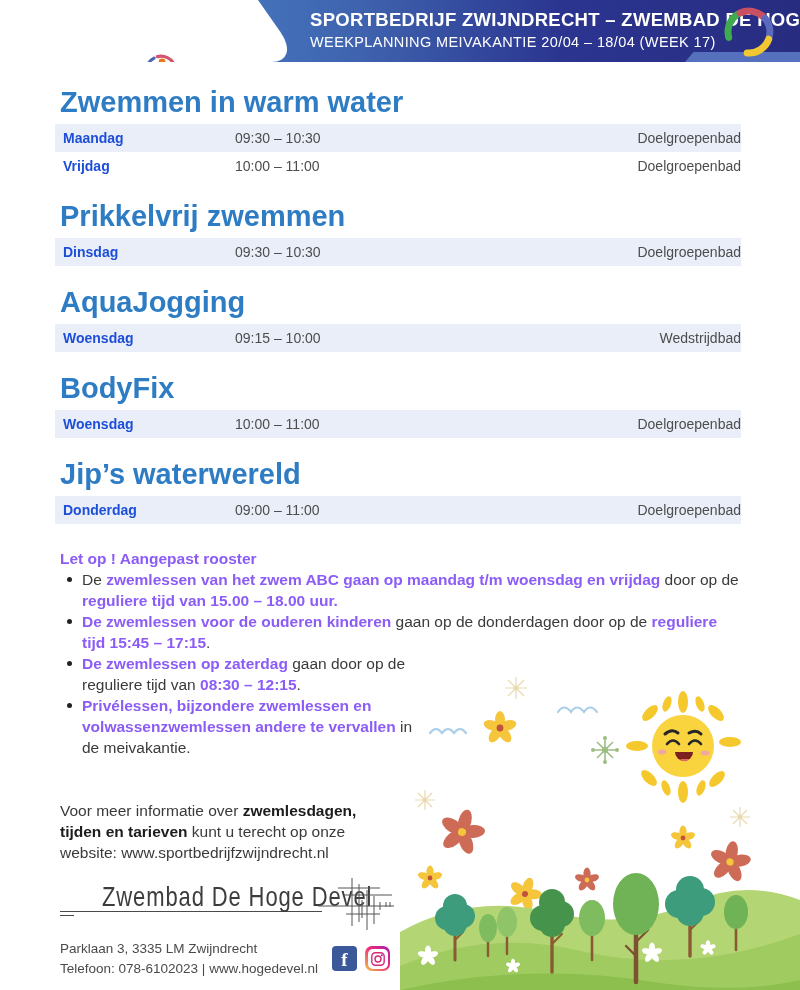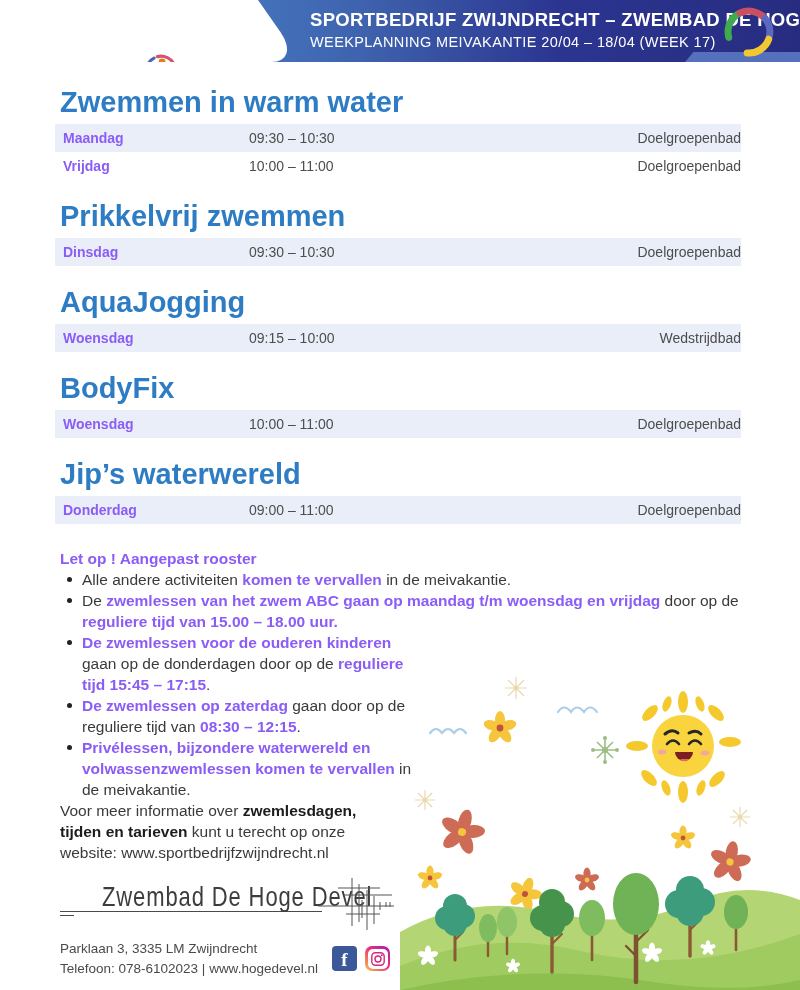--- a/index.html
+++ b/index.html
@@ -31,21 +31,21 @@
   .titles { position:absolute; left:310px; width:378px; top:9px; text-align:center; color:#fff; }
   .title  { font-size:18.5px; font-weight:800; letter-spacing:.3px; white-space:nowrap; }
   .subtitle { font-size:14.5px; font-weight:400; letter-spacing:.4px; margin-top:3px; white-space:nowrap; }
   .ring-logo { position:absolute; right:23px; top:4px; }
   
   .content { position:absolute; left:55px; top:86px; width:686px; }
   .section-title { font-size:29px; font-weight:800; color:var(--heading_blue); margin:20px 0 5px 5px; }
   .section:first-child .section-title { margin-top:0; }
   .srow { display:flex; height:28px; align-items:center; font-size:14px; color:#4d4d4d; }
   .srow.alt { background:var(--row_bg); }
-  .cell-day { width:194px; padding-left:8px; font-weight:bold; color:#8b5cf6; }
+  .cell-day { width:180px; padding-left:8px; font-weight:bold; color:#1d4ed8; }
   .cell-time { width:153px; }
   .cell-loc { flex:1;text-align:right; }
   
   .notes { position:absolute; left:60px; top:548px; width:700px; font-size:15.5px; line-height:21px; color:#3a3a3a; }
   .notes .b, .notes-heading { font-weight:bold; color:#8b5cf6; }
   .notes-heading { font-size:15.5px; margin-bottom:0; }
   .bullet { position:relative; padding-left:22px; }
   .bullet::before { content:""; position:absolute; left:7px; top:8px; width:5px; height:5px; border-radius:50%; background:#222; }
   .bullet:nth-child(2) { max-width:680px; }
   .bullet:nth-child(3), .bullet:nth-child(4), .bullet:nth-child(5), .bullet:nth-child(6) { max-width:356px; }
@@ -158,25 +158,24 @@
         <span class="cell-day">Donderdag</span>
         <span class="cell-time">09:00 – 11:00</span>
         <span class="cell-loc">Doelgroepenbad</span>
       </div>
     </div>
   </div>
 
 <div class="notes">
   <div class="notes-heading">Let op ! Aangepast rooster</div>
   <div id="bullets">
-      <div class="bullet"><span>Alle andere activiteiten </span><span class="b">komen te vervallen</span><span> in de meivakantie.</span></div>
       <div class="bullet"><span>De </span><span class="b">zwemlessen van het zwem ABC gaan op maandag t/m woensdag en vrijdag</span><span> door op de </span><span class="b">reguliere tijd van 15.00 – 18.00 uur.</span></div>
       <div class="bullet"><span class="b">De zwemlessen voor de ouderen kinderen</span><span> gaan op de donderdagen door op de </span><span class="b">reguliere tijd 15:45 – 17:15</span><span>.</span></div>
       <div class="bullet"><span class="b">De zwemlessen op zaterdag</span><span> gaan door op de reguliere tijd van </span><span class="b">08:30 – 12:15</span><span>.</span></div>
-      <div class="bullet"><span class="b">Privélessen, bijzondere waterwereld en volwassenzwemlessen komen te vervallen</span><span> in de meivakantie.</span></div>
+      <div class="bullet"><span class="b">Privélessen, bijzondere zwemlessen en volwassenzwemlessen andere te vervallen</span><span> in de meivakantie.</span></div>
     </div>
 </div>
 
 <p class="info" id="info"><span>Voor meer informatie over </span><span class="b">zwemlesdagen, tijden en tarieven</span><span> kunt u terecht op onze website: www.sportbedrijfzwijndrecht.nl</span></p>
 
 <div class="illustration">
 <svg width="400" height="330" viewBox="0 0 400 330">
 
   <g stroke="#aacfe8" stroke-width="2.2" fill="none" stroke-linecap="round">
     <path d="M158,52 q6,-9 13,0 q6,-9 13,0 q6,-9 13,0"></path>

